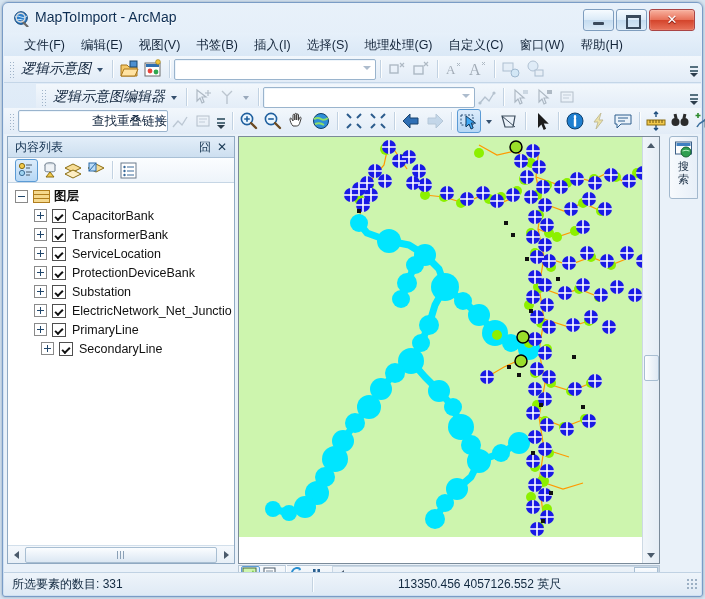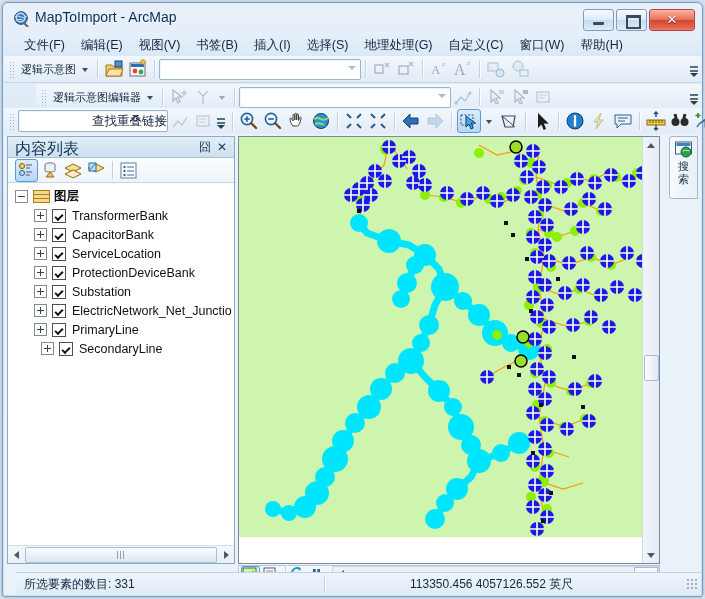--- a/index.html
+++ b/index.html
@@ -69,21 +69,21 @@
     border-bottom:1px solid #c4d6e8;
     display:flex;align-items:center;
   }
   .tb1{top:53px;}
   .tb2{top:81px;margin-left:32px;}
   .tb3{top:105px;border-bottom:1px solid #b9cbdd;}
   .grip{width:7px;height:18px;margin:0 3px 0 4px;
     background-image:radial-gradient(#9fb3c8 40%,transparent 42%);
     background-size:3px 3px;background-position:1px 1px;flex:0 0 auto;}
   .tbcaption{
-    font-size:11px;color:#0d2139;padding:0 2px 0 3px;white-space:nowrap;
+    font-size:14px;color:#0d2139;padding:0 2px 0 3px;white-space:nowrap;font-style:italic;
   }
   .caret{
     width:0;height:0;border-left:3.5px solid transparent;border-right:3.5px solid transparent;
     border-top:4px solid #35506e;margin:2px 5px 0 4px;flex:0 0 auto;
   }
   .tsep{width:1px;height:18px;background:#c2d2e2;margin:0 4px;flex:0 0 auto;box-shadow:1px 0 0 #fdfefe;}
   .tbtn{
     width:22px;height:22px;position:relative;flex:0 0 auto;margin:0 1px;border-radius:3px;
   }
   .tbtn.sel{border:1px solid #5b9bd5;background:linear-gradient(to bottom,#dcecfb,#b6d7f5);}
@@ -119,21 +119,21 @@
   }
   
   .toc{
     position:absolute;left:3px;top:2px;width:228px;bottom:31px;
     background:#fff;border:1px solid #8fa9c2;box-sizing:border-box;
   }
   .tochdr{
     height:20px;background:linear-gradient(to bottom,#e3eef9,#cddff0);
     border-bottom:1px solid #a9c0d6;position:relative;
   }
-  .tochdr .ttl{position:absolute;left:7px;top:2px;font-size:16px;color:#12304f;}
+  .tochdr .ttl{position:absolute;left:7px;top:2px;font-size:12px;color:#12304f;}
   .tochdr .pin,.tochdr .cls{
     position:absolute;top:3px;width:14px;height:14px;color:#173652;font-size:12px;
     text-align:center;line-height:14px;
   }
   .tochdr .pin{right:22px;}
   .tochdr .cls{right:5px;font-weight:bold;}
   .toctools{
     height:24px;border-bottom:1px solid #c6d6e5;
     background:linear-gradient(to bottom,#fbfdff,#eef4fa);
     display:flex;align-items:center;padding-left:6px;
@@ -229,21 +229,21 @@
     border:1px solid #a2b8cd;border-radius:3px 0 0 3px;box-sizing:border-box;
     display:flex;flex-direction:column;align-items:center;padding-top:3px;
   }
   .sidetab .vtxt{
     font-size:11px;color:#14293f;line-height:11px;margin-top:2px;text-align:center;
   }
   
   .status{
     position:absolute;left:1px;right:1px;bottom:1px;height:22px;
     background:linear-gradient(to bottom,#eef4fa,#dfeaf5);
-    border-top:1px solid #c0d2e3;display:flex;align-items:center;margin-left:12px;
+    border-top:1px solid #c0d2e3;display:flex;align-items:center;
   }
   .statcell{font-size:12px;color:#11283f;padding-left:8px;white-space:nowrap;}
   .statdiv{width:1px;height:15px;background:#c4d3e1;box-shadow:1px 0 0 #fafdff;}
   .grip2{
     margin-left:auto;margin-right:3px;width:12px;height:12px;
     background-image:radial-gradient(#9cb0c4 38%,transparent 40%);
     background-size:4px 4px;
   }
   svg{display:block;}
 </style>
@@ -609,26 +609,26 @@
                 <i></i>
                 <i></i>
                 <i></i>
               </span>
           <span class="lbl">图层</span>
         </div>
 
         <div class="row" style="padding-left:26px">
           <span class="exp plus"></span>
           <span class="cb"></span>
-          <span class="lbl">TransformerBank</span>
+          <span class="lbl">CapacitorBank</span>
         </div>
         <div class="row" style="padding-left:26px">
           <span class="exp plus"></span>
           <span class="cb"></span>
-          <span class="lbl">CapacitorBank</span>
+          <span class="lbl">TransformerBank</span>
         </div>
         <div class="row" style="padding-left:26px">
           <span class="exp plus"></span>
           <span class="cb"></span>
           <span class="lbl">ServiceLocation</span>
         </div>
         <div class="row" style="padding-left:26px">
           <span class="exp plus"></span>
           <span class="cb"></span>
           <span class="lbl">ProtectionDeviceBank</span>

